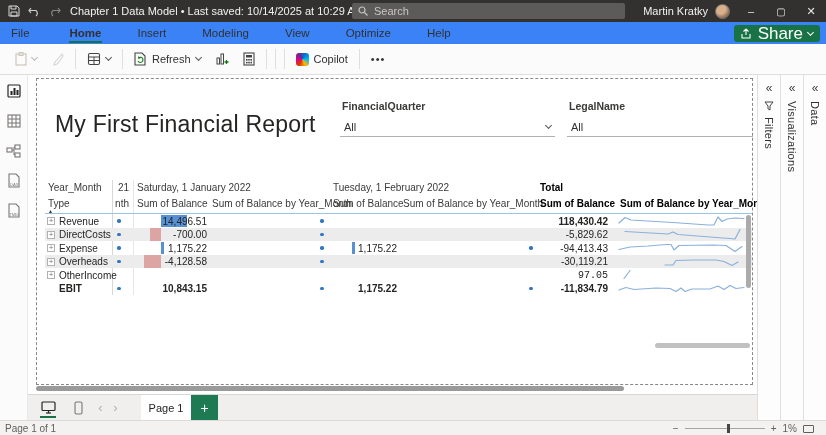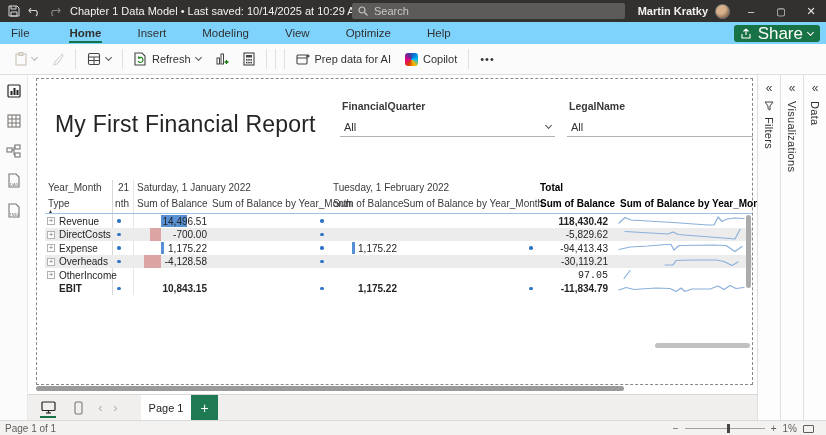--- a/index.html
+++ b/index.html
@@ -7,26 +7,26 @@
   body { font-family:"Liberation Sans", sans-serif; font-size:11px; color:#252423; background:#fff; }
   #app { position:relative; width:826px; height:435px; overflow:hidden; background:#fff; }
 
   
   #titlebar { position:absolute; left:0; top:0; width:826px; height:22px; background:#323130; display:flex; align-items:center; color:#e8e8e8; }
   .tb-ico { width:20px; height:22px; display:flex; align-items:center; justify-content:center; color:#d8d8d8; }
   #tb-title { margin-left:6px; font-size:11px; color:#f3f2f1; white-space:nowrap; }
   #tb-caret { margin-left:5px; }
   #searchbox { position:absolute; left:352px; top:3px; width:273px; height:16px; background:#5d5b59; border-radius:2px; display:flex; align-items:center; padding:0 6px; color:#c8c6c4; }
   #searchbox span { margin-left:6px; font-size:11px; }
-  #account { position:absolute; right:96px; top:0; height:22px; display:flex; align-items:center; gap:7px;font-weight:bold; }
+  #account { position:absolute; right:96px; top:0; height:22px; display:flex; align-items:center; gap:7px; }
   #avatar { width:15px; height:15px; border-radius:50%; background:radial-gradient(circle at 35% 30%, #d8b08c 0 40%, #8a6a4f 75%, #5d4631); border:1px solid #777; }
   .winbtn { position:absolute; top:0; width:30px; height:22px; display:flex; align-items:center; justify-content:center; color:#e8e8e8; font-size:11px; }
 
   
-  #menubar { position:absolute; left:0; top:22px; width:826px; height:22px; background:#7dd3fc; display:flex; align-items:center; }
+  #menubar { position:absolute; left:0; top:22px; width:826px; height:22px; background:#3b82f6; display:flex; align-items:center; }
   .menu-item { padding:0 11px; height:22px; display:flex; align-items:center; color:#323130; font-size:11.5px; position:relative; }
   .menu-item.active { font-weight:bold; }
   .menu-item.active::after { content:""; position:absolute; left:10px; right:10px; bottom:1px; height:2px; background:#177245; }
   #share-btn { position:absolute; right:6px; top:3px; height:17px; background:#177245; color:#fff; border-radius:3px; display:flex; align-items:center; padding:0 7px; gap:5px; font-size:17px; }
 
   
   #toolbar { position:absolute; left:0; top:44px; width:826px; height:31px; background:#fbfbfb; border-bottom:1px solid #e1dfdd; display:flex; align-items:center; padding-left:8px; }
   .tool { display:flex; align-items:center; gap:5px; padding:0 7px; height:24px; color:#323130; font-size:11px; white-space:nowrap; }
   .tool.disabled { opacity:.4; }
   .tsep { width:1px; height:20px; background:#e1dfdd; margin:0 4px; }
@@ -196,28 +196,20 @@
           <rect x="7.4" y="7" width="1.6" height="1.6" fill="#444"></rect>
           <rect x="3" y="9.8" width="1.6" height="1.6" fill="#444"></rect>
           <rect x="5.2" y="9.8" width="1.6" height="1.6" fill="#444"></rect>
           <rect x="7.4" y="9.8" width="1.6" height="1.6" fill="#444"></rect>
         </svg>
     </span>
     <span class="tsep"></span>
     <span class="tsep"></span>
     <span class="tsep"></span>
     <span class="tool">
-      <svg width="14" height="13" viewBox="0 0 14 13">
-          <rect x="1" y="2" width="10" height="9" rx="1" fill="none" stroke="#444" stroke-width="1.1"></rect>
-          <line x1="1" y1="5" x2="11" y2="5" stroke="#444"></line>
-          <path d="M12,0.5 l0.7,1.8 1.8,0.7 -1.8,0.7 -0.7,1.8 -0.7,-1.8 -1.8,-0.7 1.8,-0.7 z" fill="#444"></path>
-        </svg>
-      <span>Prep data for AI</span>
-    </span>
-    <span class="tool">
       <span class="copilot-ico"></span>
       <span>Copilot</span>
     </span>
     <span class="tsep"></span>
     <span class="tool" style="letter-spacing:1px">•••</span>
   </div>
 
   <div id="leftnav">
     <span class="navico">
       <svg width="14" height="14" viewBox="0 0 14 14">

